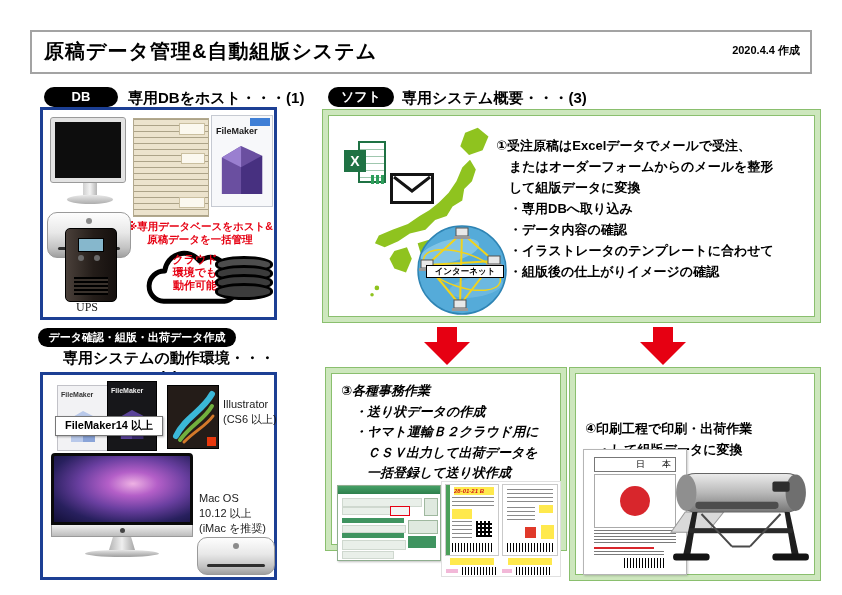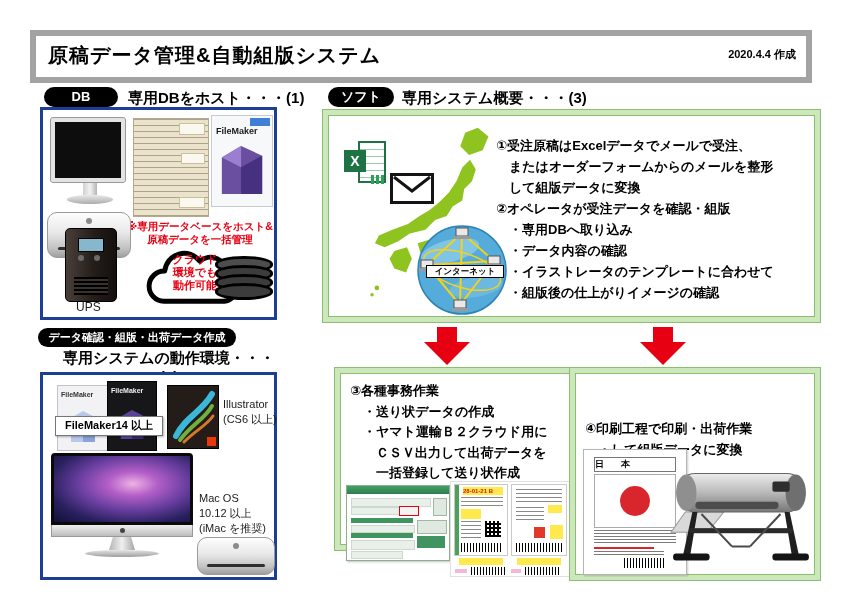--- a/index.html
+++ b/index.html
@@ -1,20 +1,20 @@
 <!DOCTYPE html>
 <html><head>
 <meta charset="utf-8">
 <style>
   html,body{margin:0;padding:0;background:#fff;}
   #canvas{position:relative;width:842px;height:595px;background:#fff;overflow:hidden;
           font-family:"Liberation Sans","DejaVu Sans",sans-serif;color:#000;}
   .abs{position:absolute;}
   
-  .titlebar{left:30px;top:30px;width:782px;height:53px;border:6px solid #a3a3a3;box-sizing:border-box;}
+  .titlebar{left:30px;top:30px;width:782px;height:44px;border:2px solid #a3a3a3;box-sizing:border-box;}
   .title{left:12px;top:6px;font-size:20px;font-weight:bold;letter-spacing:1px;}
   .datemade{right:10px;top:11px;font-size:11px;font-weight:bold;position:absolute;}
   
   .pill{background:#000;color:#fff;border-radius:11px;text-align:center;font-weight:bold;box-sizing:border-box;}
   .h15{font-size:15px;font-weight:bold;}
   
   .bluebox{background:#fff;border:3px solid #1c3f94;box-sizing:border-box;}
   .greenbox{background:#fff;border:5px solid #cde7bd;box-shadow:0 0 0 1px #8abf6e, inset 0 0 0 1px #8abf6e;box-sizing:border-box;}
   .lines div{white-space:pre;}
   .body-lines{font-size:13px;font-weight:bold;line-height:21px;}
@@ -91,21 +91,21 @@
   .sl-lines{position:absolute;background:repeating-linear-gradient(180deg,#8a8a8a 0 1px,transparent 1px 4px);}
   .sl-yellow{position:absolute;background:#ffe94d;}
   .sl-qr{position:absolute;background-color:#fff;
     background-image:repeating-linear-gradient(0deg,#000 0 2px,transparent 2px 4px),repeating-linear-gradient(90deg,#000 0 2px,#fff 2px 4px);}
   .barcode{position:absolute;background:repeating-linear-gradient(90deg,#000 0 1px,#fff 1px 3px);}
   .sl-red{position:absolute;background:#e0392a;}
   .sl-pink{position:absolute;background:#f2b8d8;}
   
   .flagsheet{background:#fff;border:1px solid #b5b5b5;box-shadow:1px 1px 2px rgba(0,0,0,.2);}
   .flaghead{position:absolute;left:10px;top:7px;right:10px;height:13px;border:1px solid #777;
-    font-size:9px;font-weight:bold;text-align:left;line-height:12px;letter-spacing:4px;}
+    font-size:9px;font-weight:normal;text-align:right;line-height:12px;letter-spacing:4px;}
   .flagbox{position:absolute;left:10px;top:24px;right:10px;height:52px;border:1px solid #aaa;}
   .flagcircle{position:absolute;left:50%;top:50%;width:30px;height:30px;margin:-15px 0 0 -15px;border-radius:50%;background:#d8262c;}
   .flagtext{position:absolute;background:repeating-linear-gradient(180deg,#7a7a7a 0 1px,transparent 1px 3px);}
   .flagred{position:absolute;height:2px;background:#d8262c;}
   
 </style>
 </head>
 <body>
 
 <div id="canvas">
@@ -151,21 +151,21 @@
       <div class="dot"></div>
         <div class="slot"></div>
     </div>
 
     <div class="abs ups" style="left:22px;top:118px;width:50px;height:72px;">
       <div class="lcd"></div>
       <div class="btn" style="left:12px;top:26px;"></div>
       <div class="btn" style="left:28px;top:26px;"></div>
       <div class="vents"></div>
     </div>
-    <div class="abs upslabel" style="left:33px;top:190px;">UPS</div>
+    <div class="abs upslabel" style="left:33px;top:190px;font-family:Liberation Serif, serif;">UPS</div>
 
     <div class="abs" style="left:93px;top:121px;width:118px;height:82px;">
       <svg width="118" height="82" viewBox="0 0 120 84">
         <path d="M28,72 h62 a15,15 0 0 0 3,-29 a17,17 0 0 0 -28,-12 a20,20 0 0 0 -36,10 a15,15 0 0 0 -1,31 z" fill="#fff" stroke="#000" stroke-width="5" stroke-linejoin="round"></path>
       </svg>
       <div class="abs cloudtext lines" style="left:20px;top:22px;width:78px;">
         <div>クラウド</div>
         <div>環境でも</div>
         <div>動作可能</div>
       </div>
@@ -284,38 +284,37 @@
             <rect x="40" y="85" width="16" height="3"></rect>
         </g>
       </svg>
       <div class="abs inetlabel" style="left:14px;top:42px;width:72px;">インターネット</div>
     </div>
 
     <div class="abs body-lines lines" style="left:168px;top:20px;width:318px;">
       <div>①受注原稿はExcelデータでメールで受注、</div>
       <div>　またはオーダーフォームからのメールを整形</div>
       <div>　して組版データに変換</div>
-      <div>②オペレータが受注データを確認・組版</div>
       <div>　・専用DBへ取り込み</div>
       <div>　・データ内容の確認</div>
       <div>　・イラストレータのテンプレートに合わせて</div>
       <div>　・組版後の仕上がりイメージの確認</div>
     </div>
   </div>
 
   <div class="abs redarrow" style="left:424px;top:327px;">
     <div class="stem"></div>
       <div class="head"></div>
   </div>
   <div class="abs redarrow" style="left:640px;top:327px;">
     <div class="stem"></div>
       <div class="head"></div>
   </div>
 
-  <div class="abs greenbox" style="left:335px;top:368px;width:240px;height:182px;">
+  <div class="abs greenbox" style="left:326px;top:368px;width:240px;height:182px;font-style:italic;">
     <div class="abs box-lines lines" style="left:10px;top:8px;">
       <div>③各種事務作業</div>
       <div>　・送り状データの作成</div>
       <div>　・ヤマト運輸Ｂ２クラウド用に</div>
       <div>　　ＣＳＶ出力して出荷データを</div>
       <div>　　一括登録して送り状作成</div>
     </div>
 
     <div class="abs b2win" style="left:6px;top:112px;width:102px;height:74px;">
       <div class="b2bar"></div>

